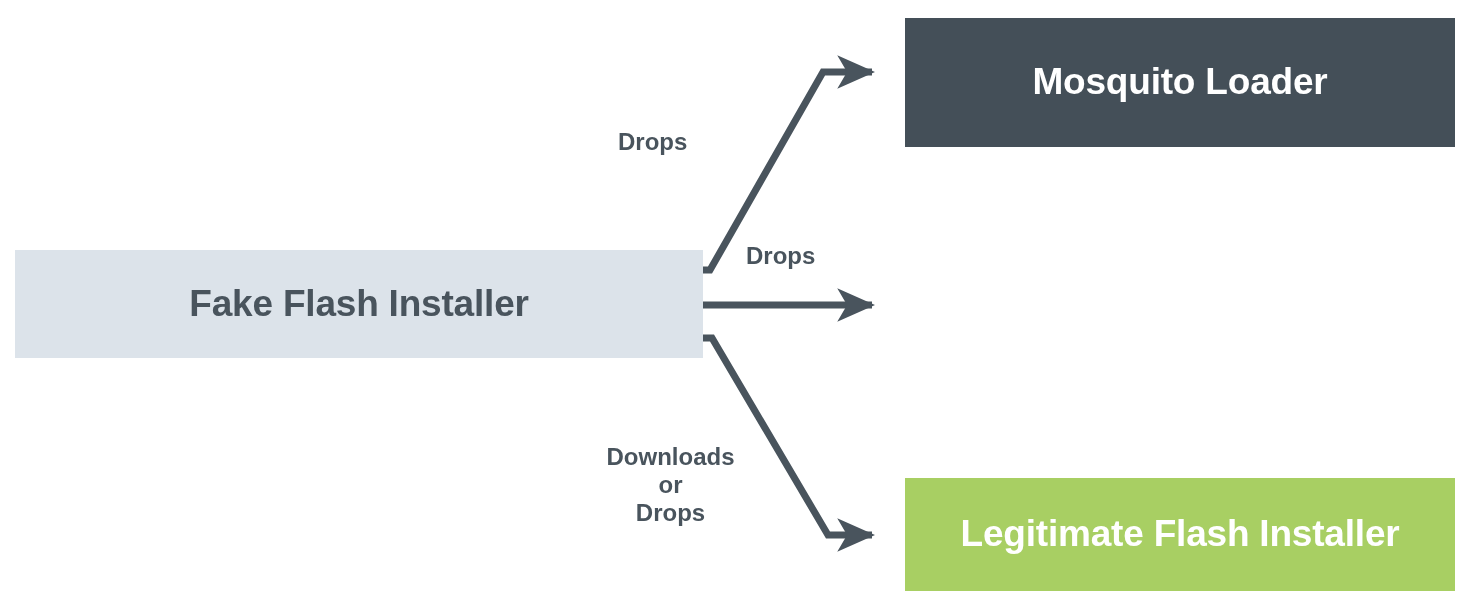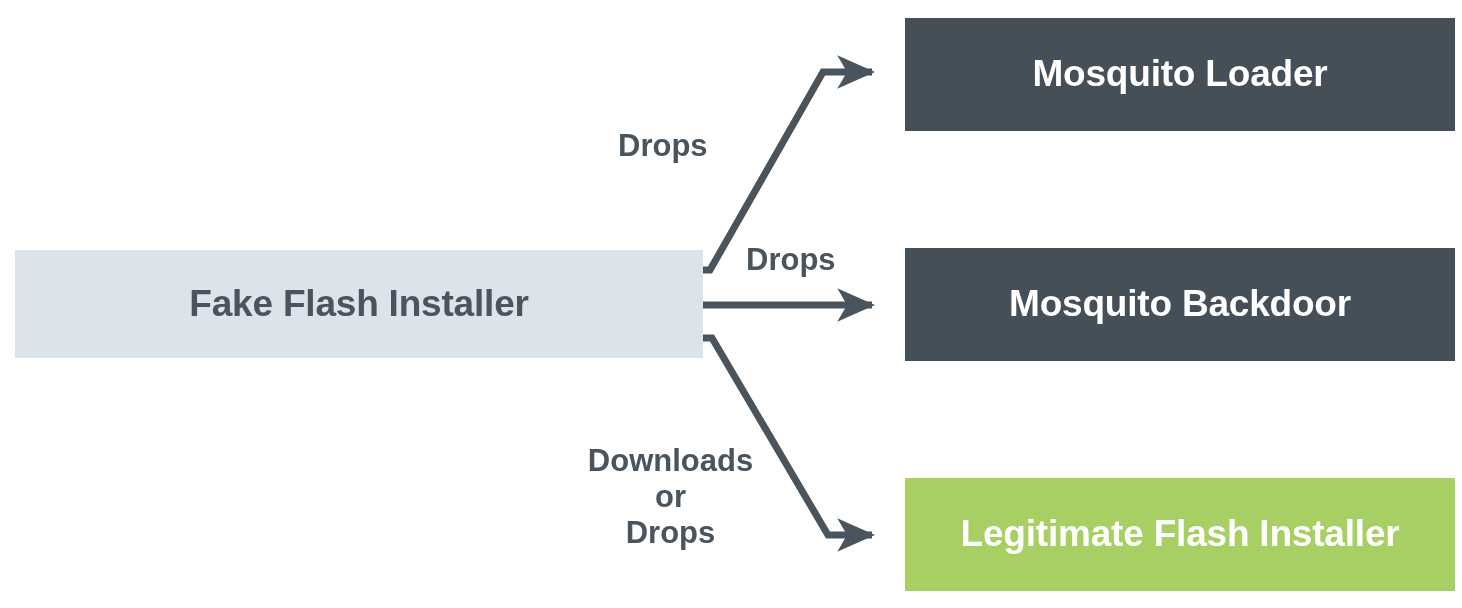--- a/index.html
+++ b/index.html
@@ -33,21 +33,21 @@
     width: 688px;
     height: 108px;
     background: #dce3ea;
     color: #49545d;
     font-size: 37px;
   }
   #node-loader {
     left: 905px;
     top: 18px;
     width: 550px;
-    height: 113px;
+    height: 129px;
     background: #444f58;
     color: #ffffff;
     font-size: 37px;
   }
   #node-backdoor {
     left: 905px;
     top: 248px;
     width: 550px;
     height: 113px;
     background: #444f58;
@@ -68,21 +68,21 @@
     position: absolute;
     left: 0;
     top: 0;
     width: 1462px;
     height: 608px;
   }
   .edge-label {
     position: absolute;
     color: #49545d;
     font-weight: bold;
-    font-size: 31px;
+    font-size: 24px;
     line-height: 1.16;
     white-space: pre-line;
     text-align: center;
   }
   #label-drops-top {
     left: 618px;
     top: 128px;
   }
   #label-drops-mid {
     left: 746px;
@@ -114,23 +114,20 @@
   </svg>
 
   <div class="node" id="node-source">
     <span>Fake Flash Installer</span>
   </div>
 
   <div class="node" id="node-loader">
     <span>Mosquito Loader</span>
   </div>
 
-  <div class="node" id="node-backdoor">
-    <span>Mosquito Backdoor</span>
-  </div>
 
   <div class="node" id="node-legit">
     <span>Legitimate Flash Installer</span>
   </div>
 
   <div class="edge-label" id="label-drops-top">Drops</div>
 
   <div class="edge-label" id="label-drops-mid">Drops</div>
 
   <div class="edge-label" id="label-downloads">Downloads

